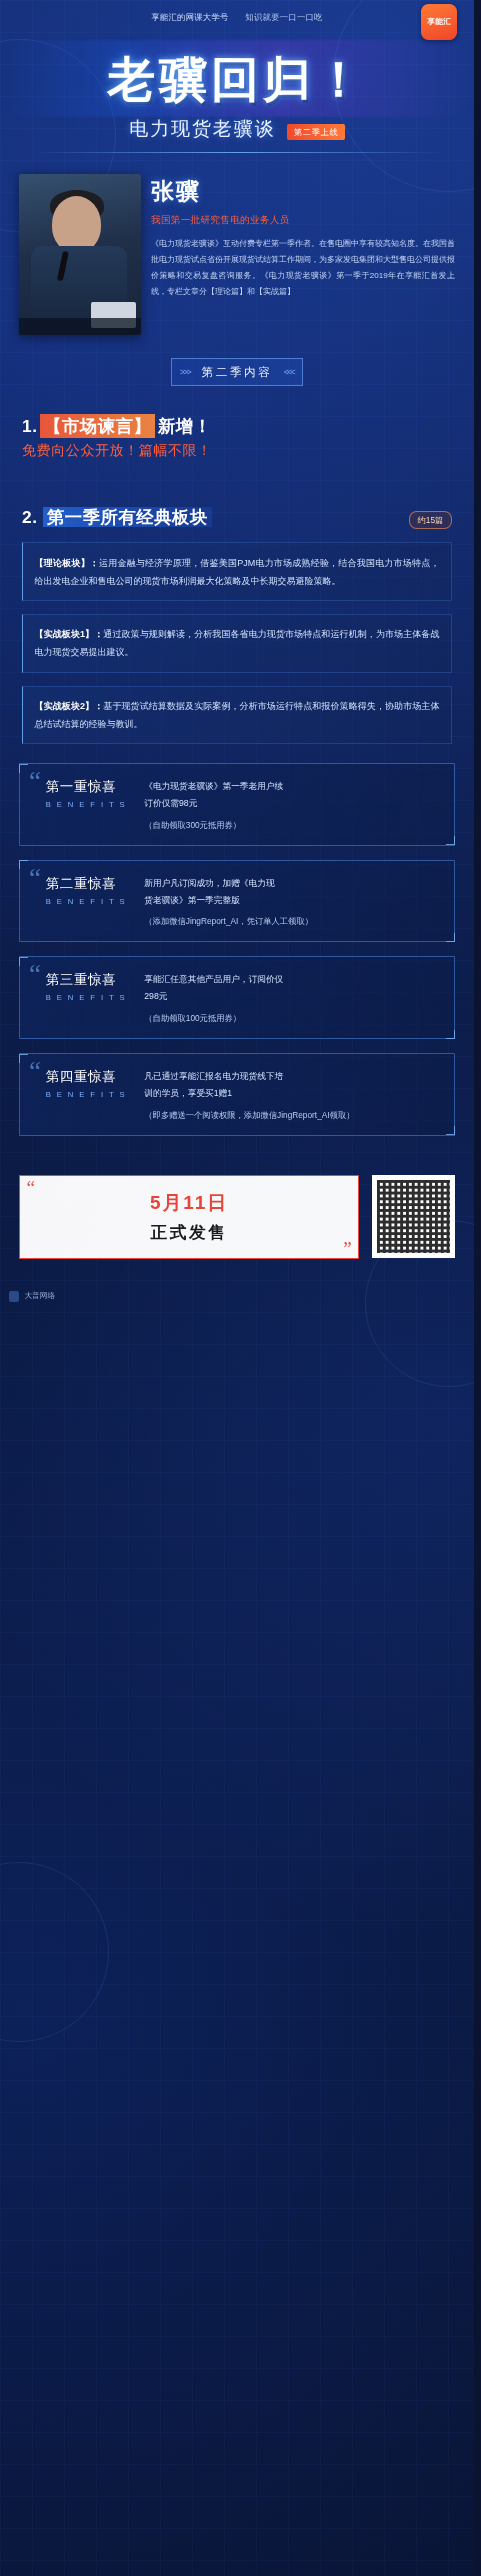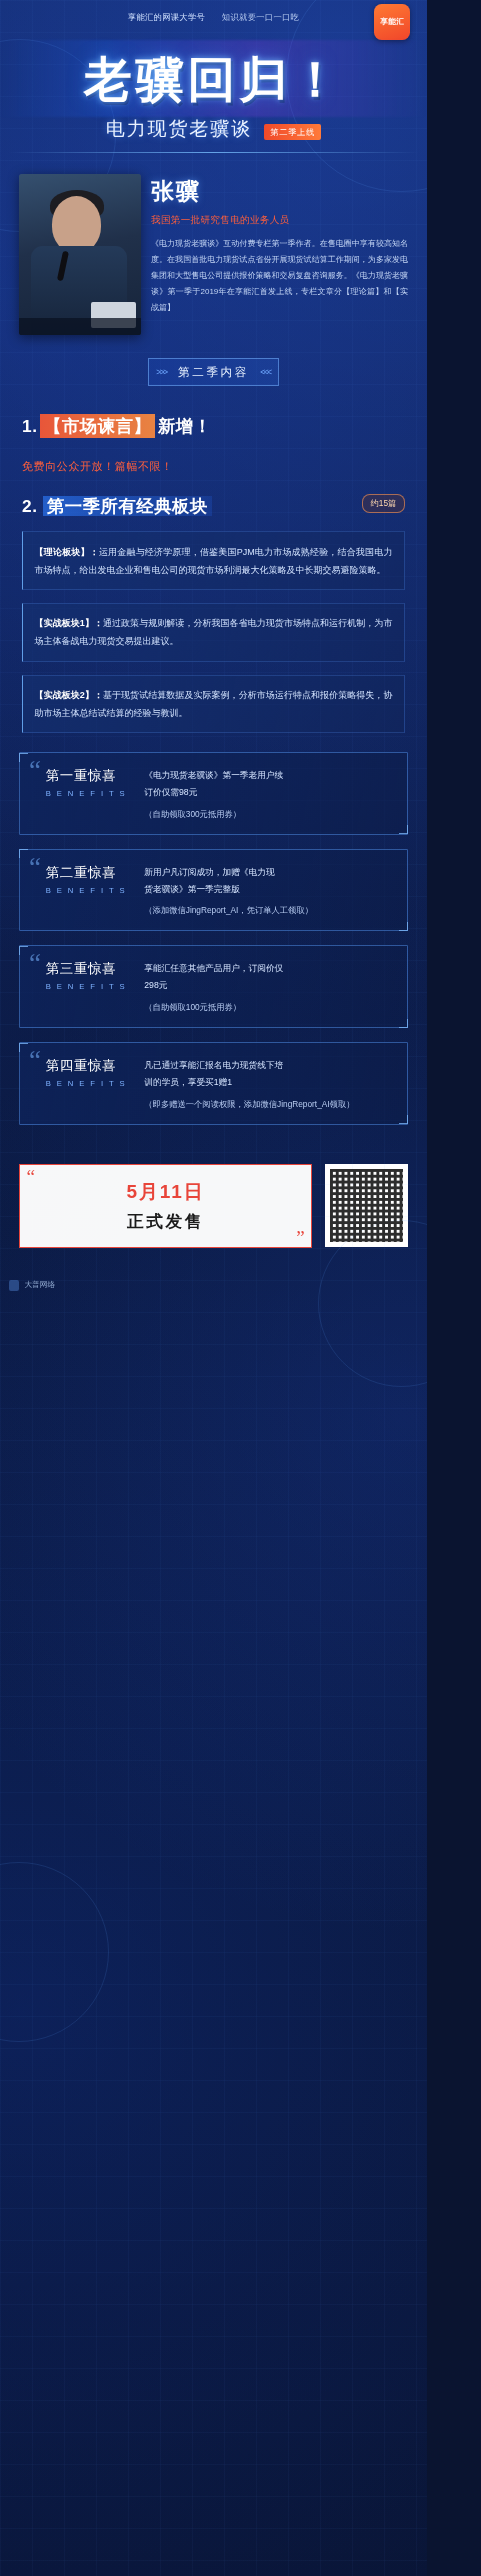--- a/index.html
+++ b/index.html
@@ -5,21 +5,21 @@
   * { margin:0; padding:0; box-sizing:border-box; }
   html, body { background:#0a1430; }
   body {
     width:482px;
     font-family:"Liberation Sans", sans-serif;
     color:#e8f0ff;
     overflow-x:hidden;
   }
   .page {
     position:relative;
-    width:427px;
+    width:474px;
     min-height:2576px;
     background:
       radial-gradient(circle at 80% 2%, rgba(40,90,220,0.45) 0%, rgba(10,20,48,0) 38%),
       radial-gradient(circle at 10% 12%, rgba(30,70,200,0.30) 0%, rgba(10,20,48,0) 40%),
       radial-gradient(circle at 95% 55%, rgba(30,70,190,0.25) 0%, rgba(10,20,48,0) 35%),
       radial-gradient(circle at 5% 78%, rgba(20,60,180,0.28) 0%, rgba(10,20,48,0) 38%),
       linear-gradient(180deg,#0c1a3e 0%, #0a1638 18%, #0b1a42 45%, #0a1738 70%, #091433 100%);
     overflow:hidden;
   }
   
@@ -150,28 +150,28 @@
   .sec-title .ch.l{ left:7.7px; }
   .sec-title .ch.r{ right:7.7px; }
 
   
   .content{ padding:0 22px; position:relative; }
   .h-num{
     margin-top:28px; font-size:17.3px; font-weight:bold; color:#ffffff; letter-spacing:0.6px;
     display:flex; align-items:center; gap:2.6px;
   }
   .h-num .hl{ color:#ffffff; background:linear-gradient(90deg,rgba(255,90,50,.9),rgba(255,140,60,.9)); padding:0 3.9px; }
-  .sub-red{ margin-top:21px; font-size:11px; color:#ff5f3c; letter-spacing:0.6px; }
+  .sub-red{ margin-top:4px; font-size:14px; color:#ff5f3c; letter-spacing:0.6px; }
   .para-box{
     margin-top:11.6px; padding:10.3px 11.6px;
     background:linear-gradient(90deg, rgba(22,52,120,.55), rgba(18,40,96,.35));
     border-left:1.9px solid rgba(110,170,255,.8);
     font-size:9px; line-height:2.0; color:#d4e4ff; text-align:justify;
   }
-  .h-row{ display:flex; align-items:flex-start; justify-content:space-between; margin-top:20px; }
+  .h-row{ display:flex; align-items:flex-end; justify-content:space-between; margin-top:45px; }
   .h-row .h2{ font-size:17.3px; font-weight:bold; color:#fff; letter-spacing:0.6px; }
   .h-row .h2 .seg{ background:linear-gradient(90deg,rgba(40,110,230,.75),rgba(30,80,190,.35)); padding:0 3.9px; }
   .count-pill{
     font-size:8.3px; color:#ffd9b0; border:0.6px solid rgba(255,150,80,.6);
     padding:2.6px 7.7px; border-radius:7.7px; background:rgba(120,50,20,.25);
   }
   .card{
     margin-top:13px; padding:10.3px 11.6px;
     background:linear-gradient(100deg, rgba(20,48,112,.62), rgba(16,36,88,.40));
     border:0.6px solid rgba(90,150,255,.22);

